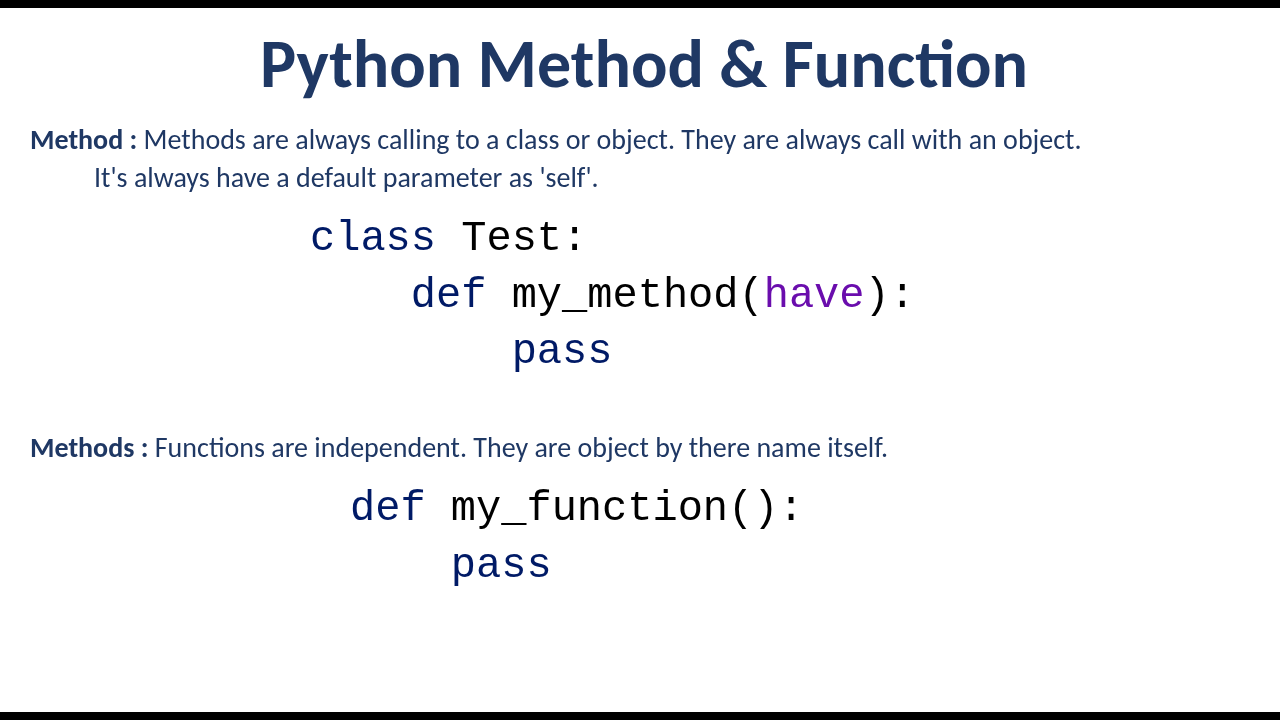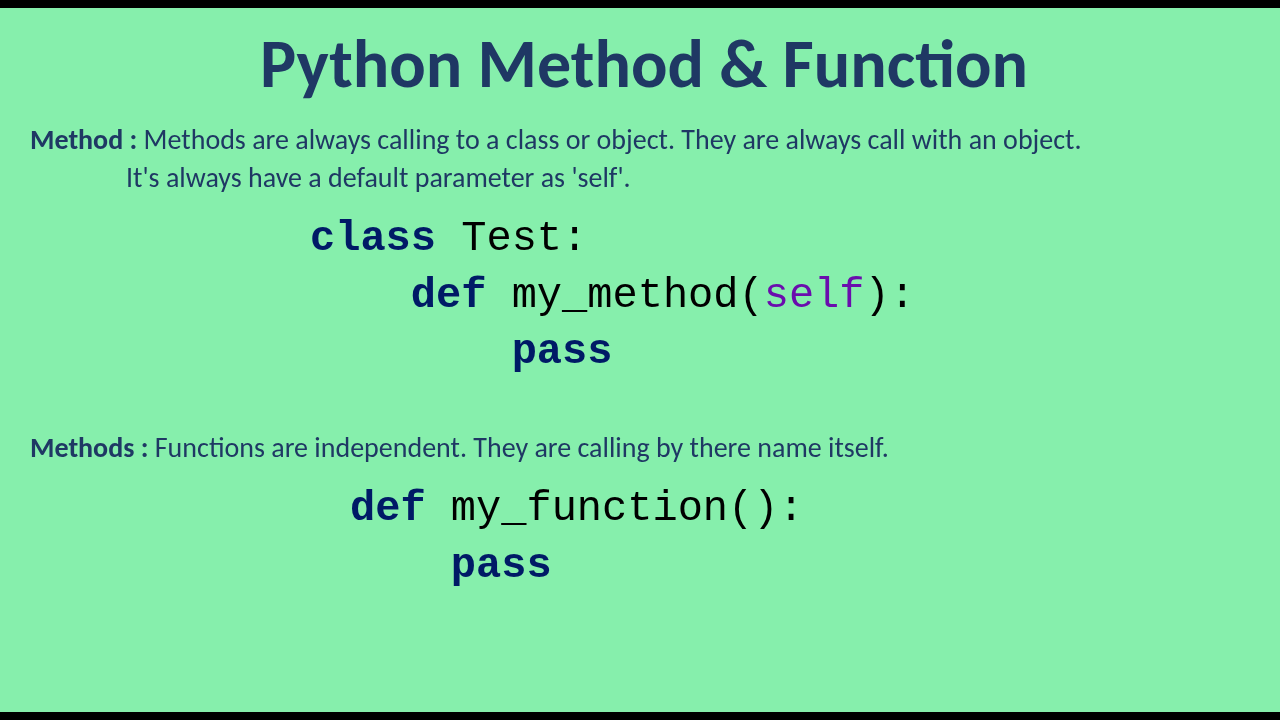--- a/index.html
+++ b/index.html
@@ -10,21 +10,21 @@
     background: #000;
     font-family: Calibri, 'Segoe UI', Arial, sans-serif;
     overflow: hidden;
   }
   .slide {
     position: absolute;
     top: 8px;
     left: 0;
     right: 0;
     bottom: 8px;
-    background: #86efac;
+    background: #ffffff;
     padding: 20px 22px 10px 30px;
     box-sizing: border-box;
   }
   .title {
     text-align: center;
     font-size: 68px;
     font-weight: 700;
     color: #1f3864;
     margin: 0 0 22px 0;
     line-height: 1.05;
@@ -35,38 +35,38 @@
     line-height: 1.35;
     margin: 0 0 14px 0;
   }
   .label {
     font-weight: 700;
     color: #1f3864;
     text-align: center;
   }
   .indent-line {
     display: block;
-    margin-left: 96px;
+    margin-left: 64px;
   }
   .code-block {
     font-family: 'Courier New', Courier, monospace;
     font-size: 42px;
     line-height: 1.35;
     color: #000;
     white-space: pre;
     margin-left: 280px;
     margin-bottom: 48px;
   }
   .code-block.small-left {
     margin-left: 320px;
     margin-bottom: 0;
     margin-top: 10px;
   }
   .kw {
-    font-weight: 700;
+    font-weight: 400;
     color: #001a66;
   }
   .builtin {
     color: #6a0dad;
   }
   .func-section {
     margin-top: 48px;
   }
 </style>
 </head>
@@ -75,23 +75,23 @@
 <div class="slide">
 
   <h1 class="title">Python Method &amp; Function</h1>
 
   <p class="para">
     <span class="label">Method :</span><span> Methods are always calling to a class or object. They are always call with an object.</span>
     <span class="indent-line">It's always have a default parameter as 'self'.</span>
   </p>
 
   <div class="code-block"><span class="kw">class</span><span> Test:</span>
-    <span class="kw">def</span><span> my_method(</span><span class="builtin">self</span><span>):</span>
+    <span class="kw">def</span><span> my_method(</span><span class="builtin">have</span><span>):</span>
         <span class="kw">pass</span></div>
 
   <p class="para func-section">
-    <span class="label">Methods :</span><span> Functions are independent. They are calling by there name itself.</span>
+    <span class="label">Methods :</span><span> Functions are independent. They are object by there name itself.</span>
   </p>
 
   <div class="code-block small-left"><span class="kw">def</span><span> my_function():</span>
     <span class="kw">pass</span></div>
 
 </div>
 
 </body></html>

